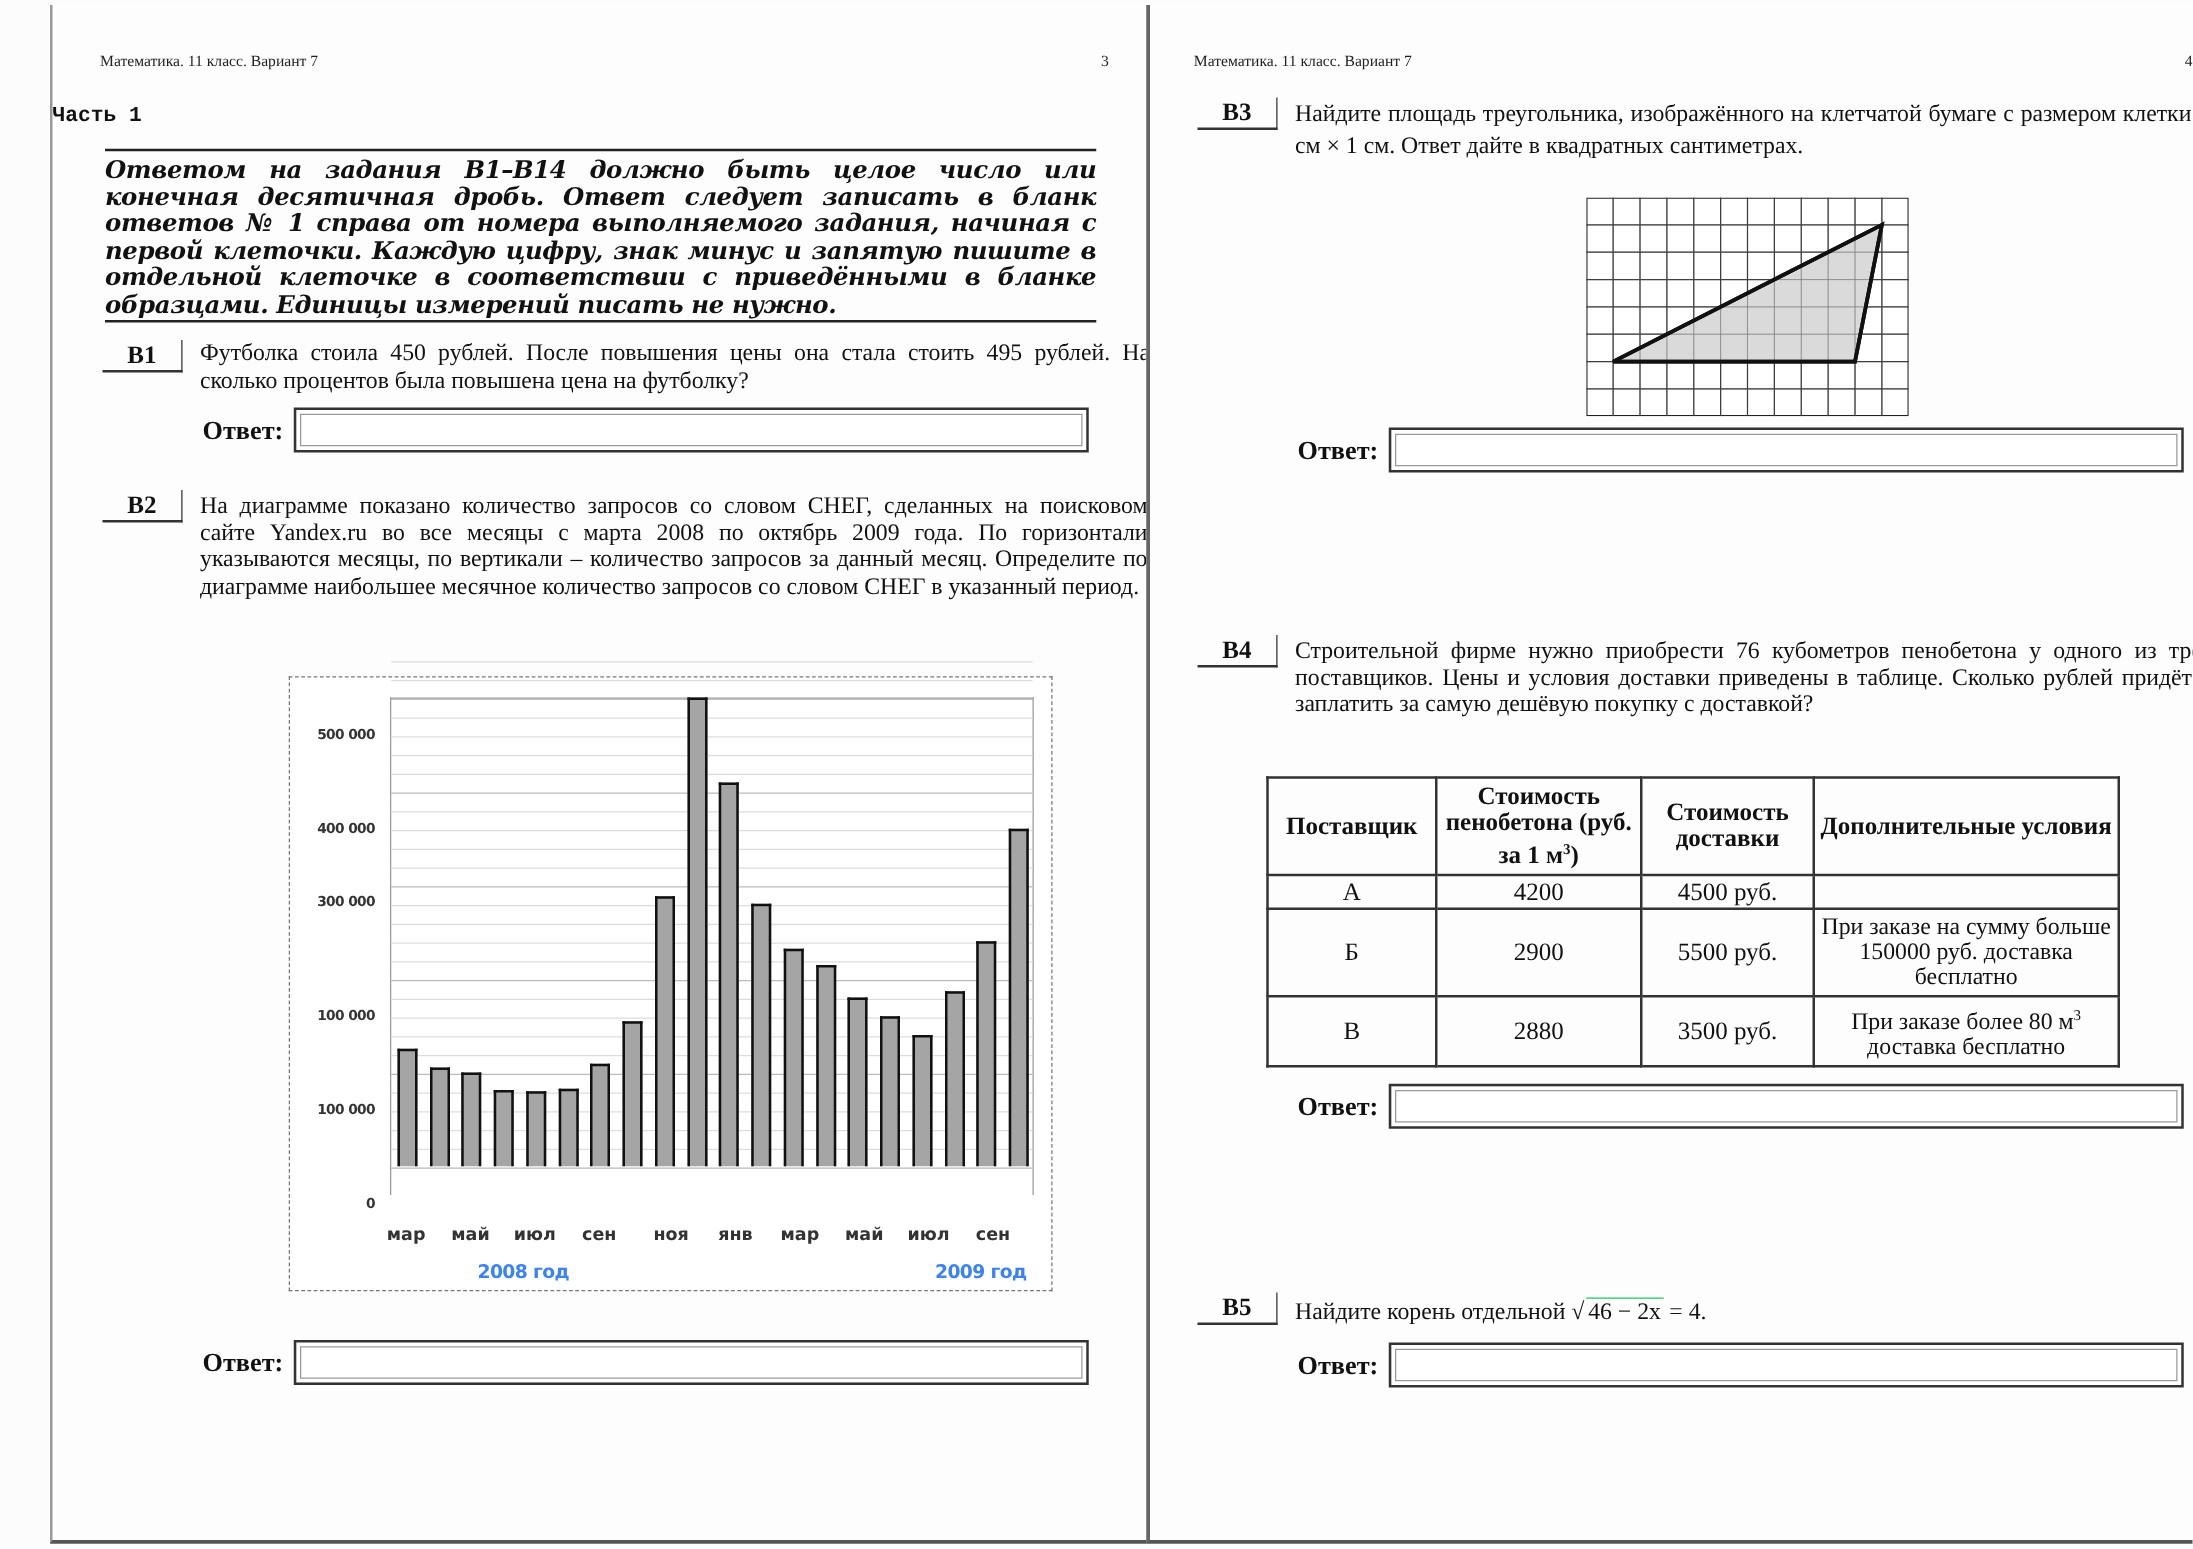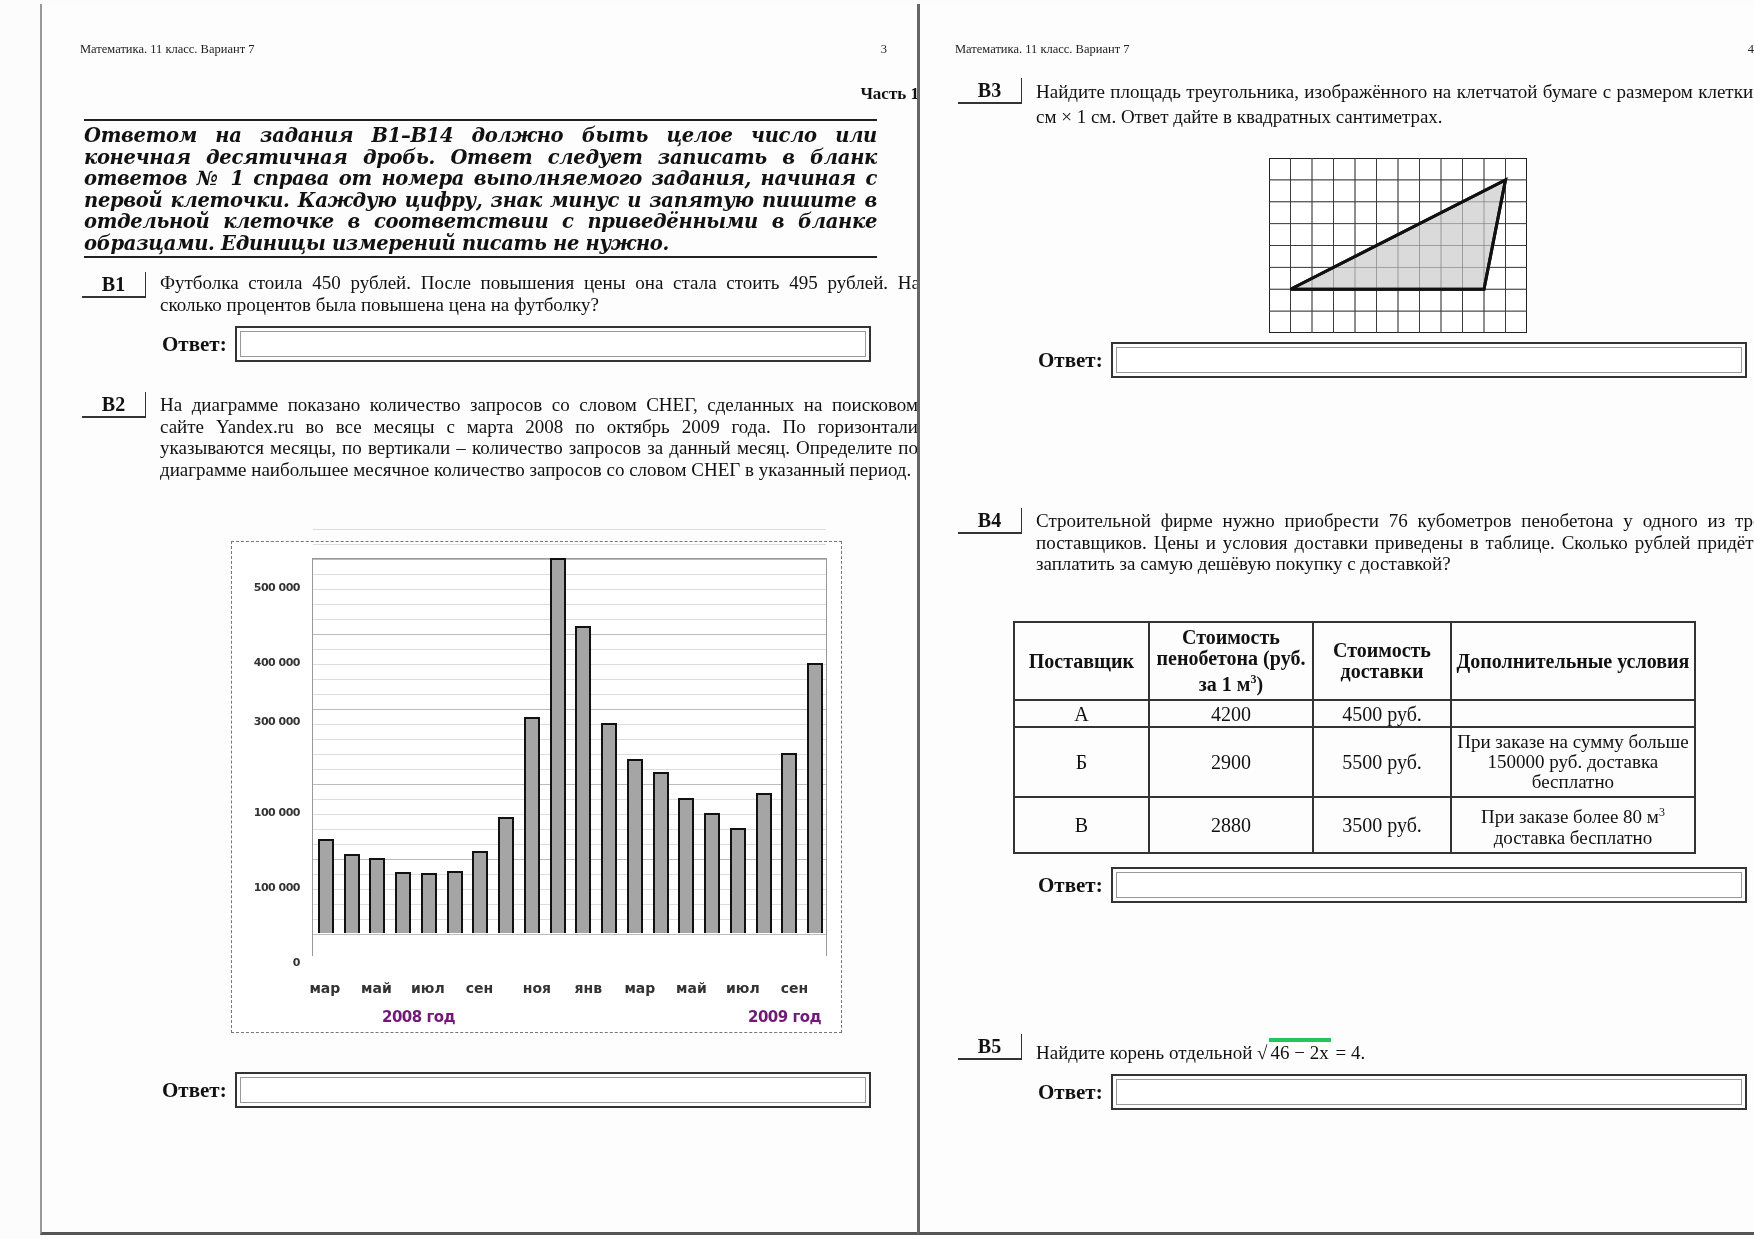--- a/index.html
+++ b/index.html
@@ -6,55 +6,55 @@
   html, body { width: 1754px; height: 1239px; background: #fcfcfc; overflow: hidden; }
   body { position: relative; font-family: "DejaVu Serif", "Liberation Serif", serif; color: #111; }
 
   .page { position: absolute; top: 4px; height: 1231px; background: #fdfdfd; margin-left: 40px; }
   .page-left { left: 0; width: 877px; border-left: 2px solid #999; border-bottom: 3px solid #555; }
   .page-right { left: 877px; width: 877px; border-left: 3px solid #666; border-right: 4px solid #aaa; border-bottom: 3px solid #555; }
 
   .running-header { position: absolute; top: 38px; left: 38px; right: 30px; font-size: 12.5px; font-family: "Liberation Serif", serif; color: #222; }
   .running-header .page-num { position: absolute; right: 0; top: 0; }
 
-  .part-title { position: absolute; top: 80px; left: 0; width: 877px; text-align: right; font-weight: bold; font-size: 17px; font-family: Liberation Serif, serif; }
+  .part-title { position: absolute; top: 80px; left: 0; width: 877px; text-align: left; font-weight: bold; font-size: 17px; font-family: Liberation Mono, monospace; }
 
   .instruction { position: absolute; top: 115px; left: 42px; width: 793px; border-top: 2px solid #222; border-bottom: 2px solid #222; padding: 4px 0 2px 0; font-style: italic; font-weight: bold; font-size: 19.5px; line-height: 21.5px; text-align: justify; font-family: "DejaVu Serif", serif; letter-spacing: -0.3px; }
 
   .task { position: absolute; }
   .task-id { position: absolute; left: 0; top: 0; width: 64px; height: 26px; border-bottom: 2px solid #333; border-right: 1px solid #333; font-weight: bold; font-size: 20px; text-align: center; font-family: "Liberation Serif", serif; line-height: 24px; }
   .task-text { position: absolute; left: 78px; font-size: 19px; line-height: 21.5px; text-align: justify; font-family: "Liberation Serif", serif; }
 
   .answer-row { position: absolute; display: flex; align-items: center; }
   .answer-label { font-weight: bold; font-size: 21px; font-family: "Liberation Serif", serif; margin-right: 8px; }
   .answer-box { height: 36px; border: 2px solid #333; box-shadow: inset 0 0 0 3px #fff, inset 0 0 0 4px #999; background: #fff; }
 
   
   .chart-frame { position: absolute; left: 189px; top: 537px; width: 611px; height: 492px; border: 1px dashed #777; background: #fff; }
   .chart-plot { position: absolute; left: 80px; top: 16px; width: 515px; height: 398px; border: 1px solid #999; border-bottom: none; background: #fff; }
   .gridline { position: absolute; left: 0; right: 0; height: 0; border-top: 1px solid #bbb; }
   .gridline.minor { border-top: 1px solid #ddd; }
   .y-tick { position: absolute; left: 0; width: 68px; text-align: right; font-family: "DejaVu Sans", sans-serif; font-size: 11px; font-weight: bold; color: #333; letter-spacing: -0.5px; }
   .bar { position: absolute; bottom: 0; width: 16px; background: #a5a5a5; border: 2px solid #111; border-bottom: none; }
   .x-labels { position: absolute; left: 80px; top: 438px; width: 515px; height: 20px; }
   .x-label { position: absolute; font-family: "DejaVu Sans", sans-serif; font-size: 14px; font-weight: bold; color: #333; transform: translateX(-50%); }
-  .year-label { position: absolute; font-family: "DejaVu Sans", sans-serif; font-size: 15px; font-weight: bold; color: #701a75; top: 466px; letter-spacing: -0.5px; }
+  .year-label { position: absolute; font-family: "DejaVu Sans", sans-serif; font-size: 15px; font-weight: bold; color: #3b82f6; top: 466px; letter-spacing: -0.5px; }
 
   
   .grid-figure { position: absolute; left: 349px; top: 154px; width: 258px; height: 175px; }
 
   
   .supplier-table { position: absolute; left: 1013px; top: 621px; width: 683px; border-collapse: collapse; font-family: "Liberation Serif", serif; }
   .supplier-table th, .supplier-table td { border: 2px solid #333; text-align: center; vertical-align: middle; padding: 0 2px; }
   .supplier-table th { font-weight: bold; font-size: 20px; line-height: 21px; height: 78px; }
   .supplier-table td { font-size: 20px; line-height: 20px; }
   .supplier-table sup { font-size: 12px; }
   .supplier-table .cond { font-size: 19px; line-height: 20px; }
 
-  .sqrt { display: inline-block; border-top: 4px solid #22c55e; padding: 0 2px; margin-left: 1px; }
+  .sqrt { display: inline-block; border-top: 1px solid #22c55e; padding: 0 2px; margin-left: 1px; }
 </style>
 </head>
 <body>
 
 <div class="page page-left">
   <div class="running-header">
     <span>Математика. 11 класс. Вариант 7</span>
     <span class="page-num">3</span>
   </div>
   <div class="part-title">Часть 1</div>

